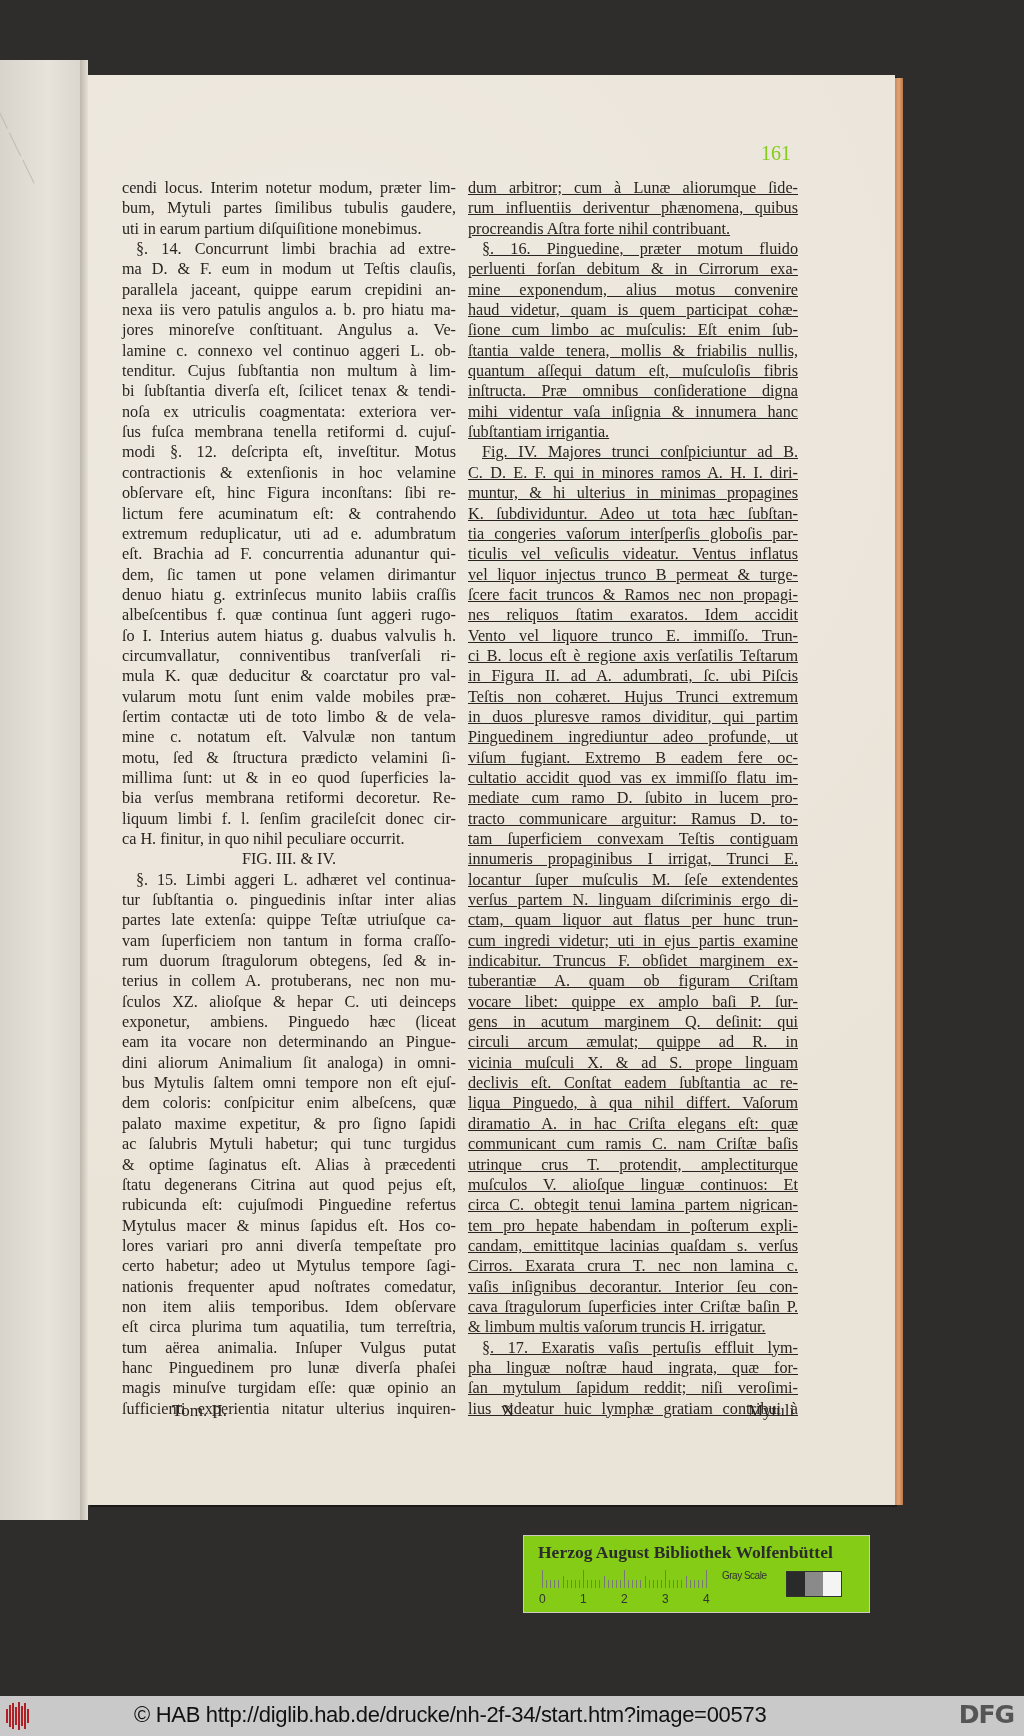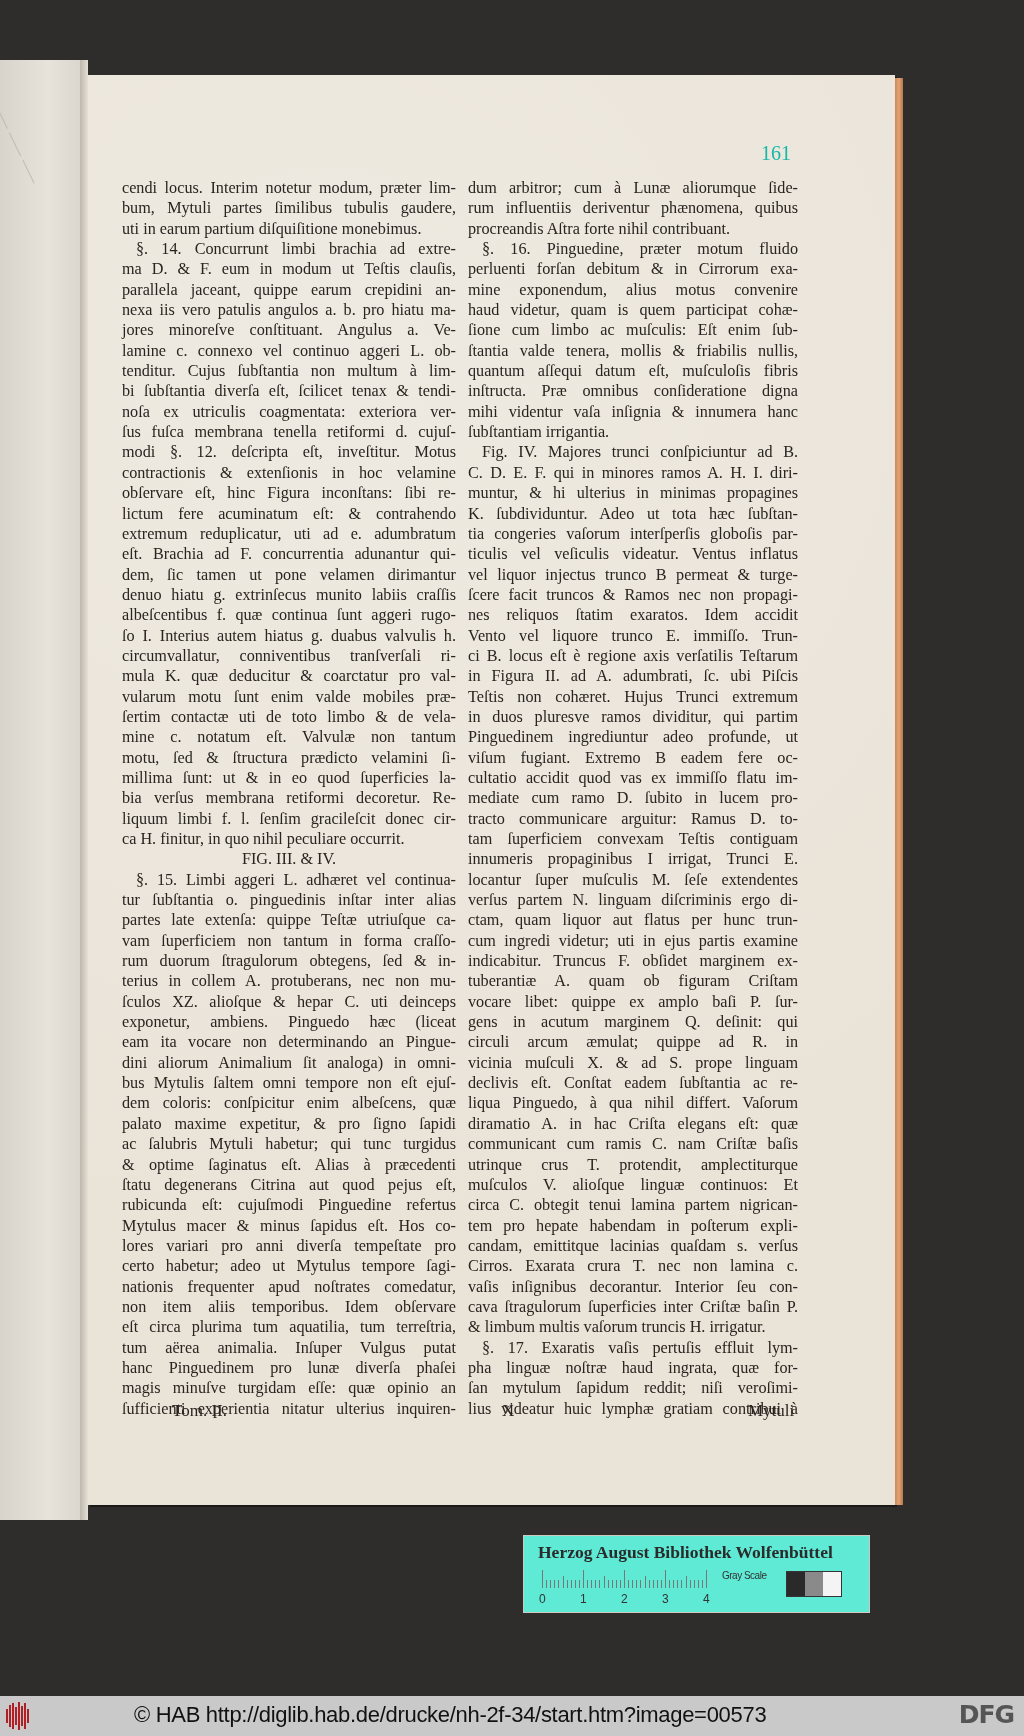--- a/index.html
+++ b/index.html
@@ -4,30 +4,30 @@
 <style>
   html,body{margin:0;padding:0;}
   body{width:1024px;height:1736px;background:#2f2d2c;position:relative;overflow:hidden;font-family:"Liberation Serif","DejaVu Serif",serif;}
   .prev-page{position:absolute;left:0;top:60px;width:80px;height:1460px;background:linear-gradient(90deg,#d9d4cb 0%,#e8e3da 60%,#dcd7ce 100%);}
   .prev-page .ghost{position:absolute;left:6px;font-size:14px;color:#b9b2a6;transform:rotate(64deg);transform-origin:left top;white-space:nowrap;opacity:.7;}
   .gutter{position:absolute;left:80px;top:60px;width:8px;height:1460px;background:linear-gradient(90deg,#bdb7ad,#e5e0d6);}
   .page{position:absolute;left:88px;top:75px;width:807px;height:1430px;background:#ece7dd;background-image:radial-gradient(circle at 30% 20%,#efeae1 0%,#e9e3d8 70%);box-shadow:2px 2px 0 #1c1a19;}
   .page-edge{position:absolute;left:895px;top:78px;width:8px;height:1427px;background:linear-gradient(90deg,#c98b5a,#e2a273,#b9764a);}
   .running-head{position:absolute;top:140px;left:88px;width:807px;height:30px;}
   .running-title{position:absolute;left:262px;top:0;font-style:italic;font-size:25px;letter-spacing:1px;color:#2b2522;}
-  .page-number{position:absolute;right:104px;top:2px;font-size:20px;color:#14b8a6;}
+  .page-number{position:absolute;right:104px;top:2px;font-size:20px;color:#84cc16;}
   .col{position:absolute;top:178px;font-size:16.2px;line-height:20.35px;color:#2a2420;}
   .col-left{left:122px;width:334px;}
-  .col-right{left:468px;width:330px;}
+  .col-right{left:468px;width:330px;text-decoration:underline;}
   .line{display:block;white-space:nowrap;text-align:justify;text-align-last:justify;}
   .line.last{text-align-last:left;}
   .line.center{text-align:center;text-align-last:center;}
   .line.indent{padding-left:14px;}
   .catch{position:absolute;top:1401px;font-size:17px;color:#2a2420;}
-  .hab-card{position:absolute;left:523px;top:1535px;width:345px;height:76px;background:#5eead4;border:1px solid #cfcac0;text-decoration:underline;}
+  .hab-card{position:absolute;left:523px;top:1535px;width:345px;height:76px;background:#84cc16;border:1px solid #cfcac0;text-decoration:underline;}
   .hab-title{position:absolute;left:14px;top:6px;font-family:"Liberation Serif",serif;font-weight:bold;font-size:17.5px;color:#2b2b2b;white-space:nowrap;}
   .ruler{position:absolute;left:18px;top:34px;width:170px;height:26px;}
   .tick{position:absolute;bottom:8px;width:1px;background:#777;}
   .ruler-num{position:absolute;top:22px;font-family:"Liberation Sans",sans-serif;font-size:12px;color:#333;}
   .gray-label{position:absolute;left:198px;top:34px;font-family:"Liberation Sans",sans-serif;font-size:10px;color:#333;letter-spacing:-.5px;}
   .gray-swatches{position:absolute;left:262px;top:35px;width:54px;height:24px;border:1px solid #333;display:flex;}
   .gray-swatches span{flex:1;}
   .footer-bar{position:absolute;left:0;top:1696px;width:1024px;height:40px;background:#c9c9c9;}
   .hab-logo{position:absolute;left:6px;top:6px;width:26px;height:28px;display:flex;gap:1px;align-items:center;}
   .hab-logo span{display:block;width:2px;background:#b01f26;}

